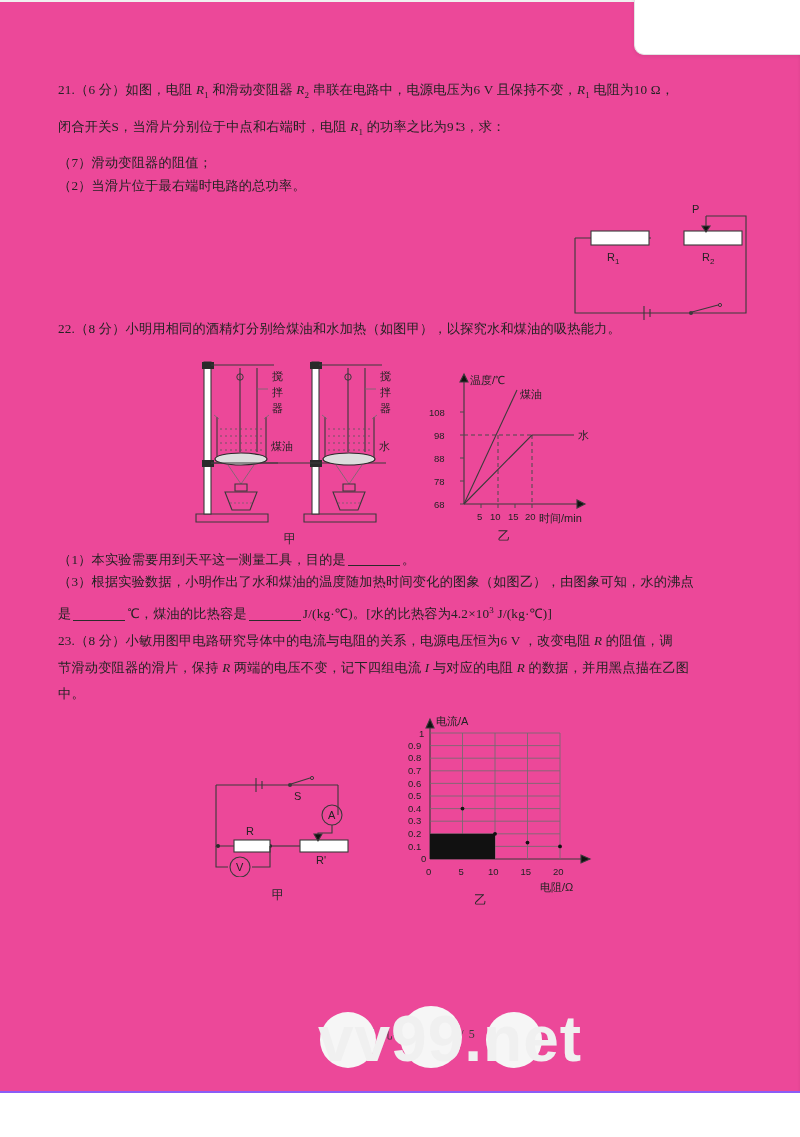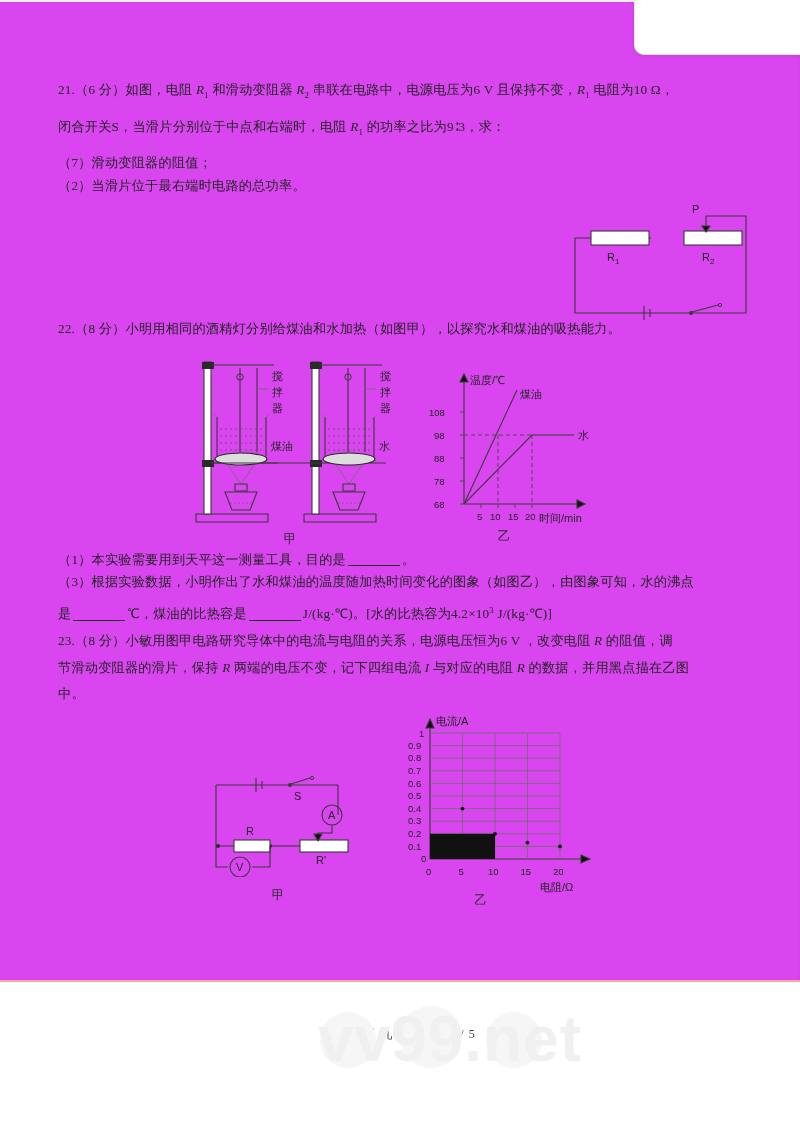--- a/index.html
+++ b/index.html
@@ -12,25 +12,25 @@
     height: 1137px;
     position: relative;
     font-family: "Liberation Serif", "DejaVu Serif", serif;
     color: #1b1b1b;
     overflow: hidden;
   }
   .page {
     position: absolute;
     left: 0; top: 0;
     width: 800px;
-    height: 982px;
-    background: #d946ef;
+    height: 1093px;
+    background: #ec4899;
     box-sizing: border-box;
     border-top: 2px solid #f0f0f0;
-    border-bottom: 2px solid #fca5a5;
+    border-bottom: 2px solid #8b5cf6;
   }
   
   .page::after {
     content: "";
     position: absolute;
     right: 0; top: 0; bottom: 0;
     width: 3px;
     background: linear-gradient(to right, rgba(0,0,0,0.0), rgba(0,0,0,0.035));
   }
   

